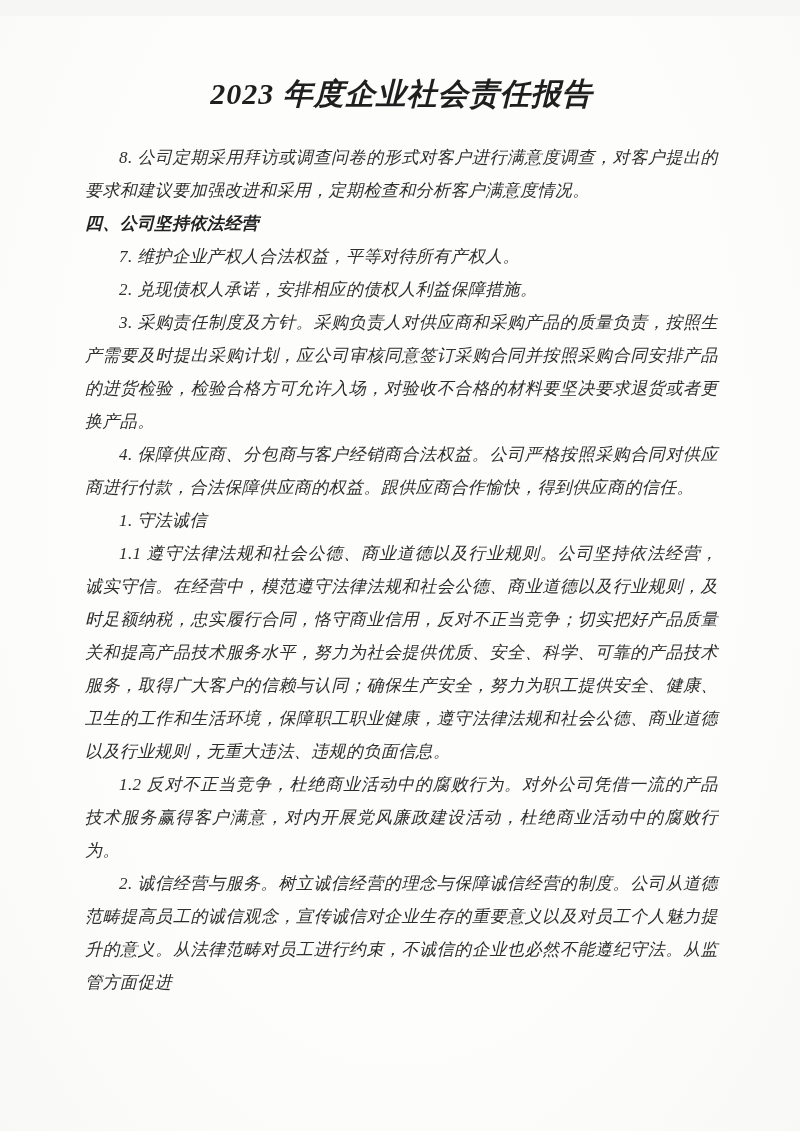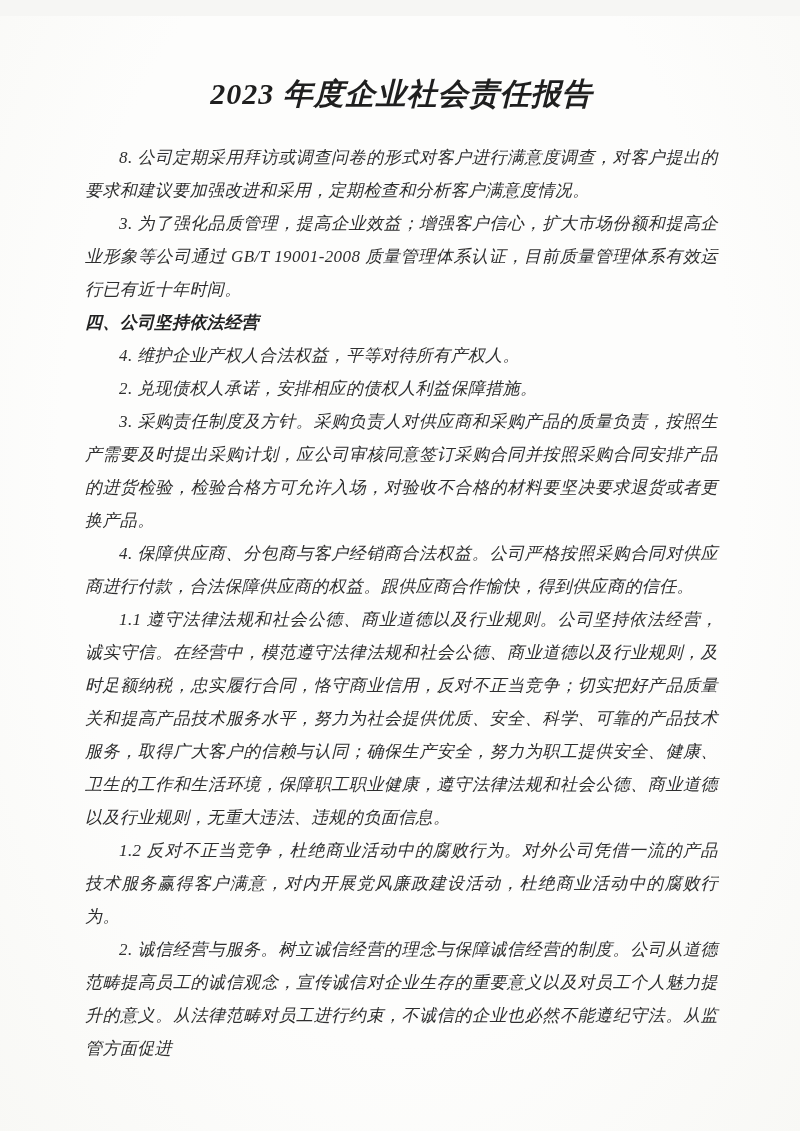--- a/index.html
+++ b/index.html
@@ -53,24 +53,24 @@
 </style>
 </head>
 <body>
 
 <div class="scan-page">
   <h1 class="doc-title">2023 年度企业社会责任报告</h1>
 
   <div class="doc-body">
 
       <p class="paragraph">8. 公司定期采用拜访或调查问卷的形式对客户进行满意度调查，对客户提出的要求和建议要加强改进和采用，定期检查和分析客户满意度情况。</p>
-      <p class="paragraph">3. 为了强化品质管理，提高企业效益；增强客户信心，扩大市场份额和提高企业形象等公司通过 GB/T 19001-2008 质量管理体系认证，目前质量管理体系有效运行已有近十年时间。</p>
       <p class="heading">四、公司坚持依法经营</p>
-      <p class="paragraph">4. 维护企业产权人合法权益，平等对待所有产权人。</p>
+      <p class="paragraph">7. 维护企业产权人合法权益，平等对待所有产权人。</p>
       <p class="paragraph">2. 兑现债权人承诺，安排相应的债权人利益保障措施。</p>
       <p class="paragraph">3. 采购责任制度及方针。采购负责人对供应商和采购产品的质量负责，按照生产需要及时提出采购计划，应公司审核同意签订采购合同并按照采购合同安排产品的进货检验，检验合格方可允许入场，对验收不合格的材料要坚决要求退货或者更换产品。</p>
       <p class="paragraph">4. 保障供应商、分包商与客户经销商合法权益。公司严格按照采购合同对供应商进行付款，合法保障供应商的权益。跟供应商合作愉快，得到供应商的信任。</p>
+      <p class="paragraph">1. 守法诚信</p>
       <p class="paragraph">1.1 遵守法律法规和社会公德、商业道德以及行业规则。公司坚持依法经营，诚实守信。在经营中，模范遵守法律法规和社会公德、商业道德以及行业规则，及时足额纳税，忠实履行合同，恪守商业信用，反对不正当竞争；切实把好产品质量关和提高产品技术服务水平，努力为社会提供优质、安全、科学、可靠的产品技术服务，取得广大客户的信赖与认同；确保生产安全，努力为职工提供安全、健康、卫生的工作和生活环境，保障职工职业健康，遵守法律法规和社会公德、商业道德以及行业规则，无重大违法、违规的负面信息。</p>
       <p class="paragraph">1.2 反对不正当竞争，杜绝商业活动中的腐败行为。对外公司凭借一流的产品技术服务赢得客户满意，对内开展党风廉政建设活动，杜绝商业活动中的腐败行为。</p>
       <p class="paragraph">2. 诚信经营与服务。树立诚信经营的理念与保障诚信经营的制度。公司从道德范畴提高员工的诚信观念，宣传诚信对企业生存的重要意义以及对员工个人魅力提升的意义。从法律范畴对员工进行约束，不诚信的企业也必然不能遵纪守法。从监管方面促进</p>
     </div>
 
 </div>
 
 </body></html>

